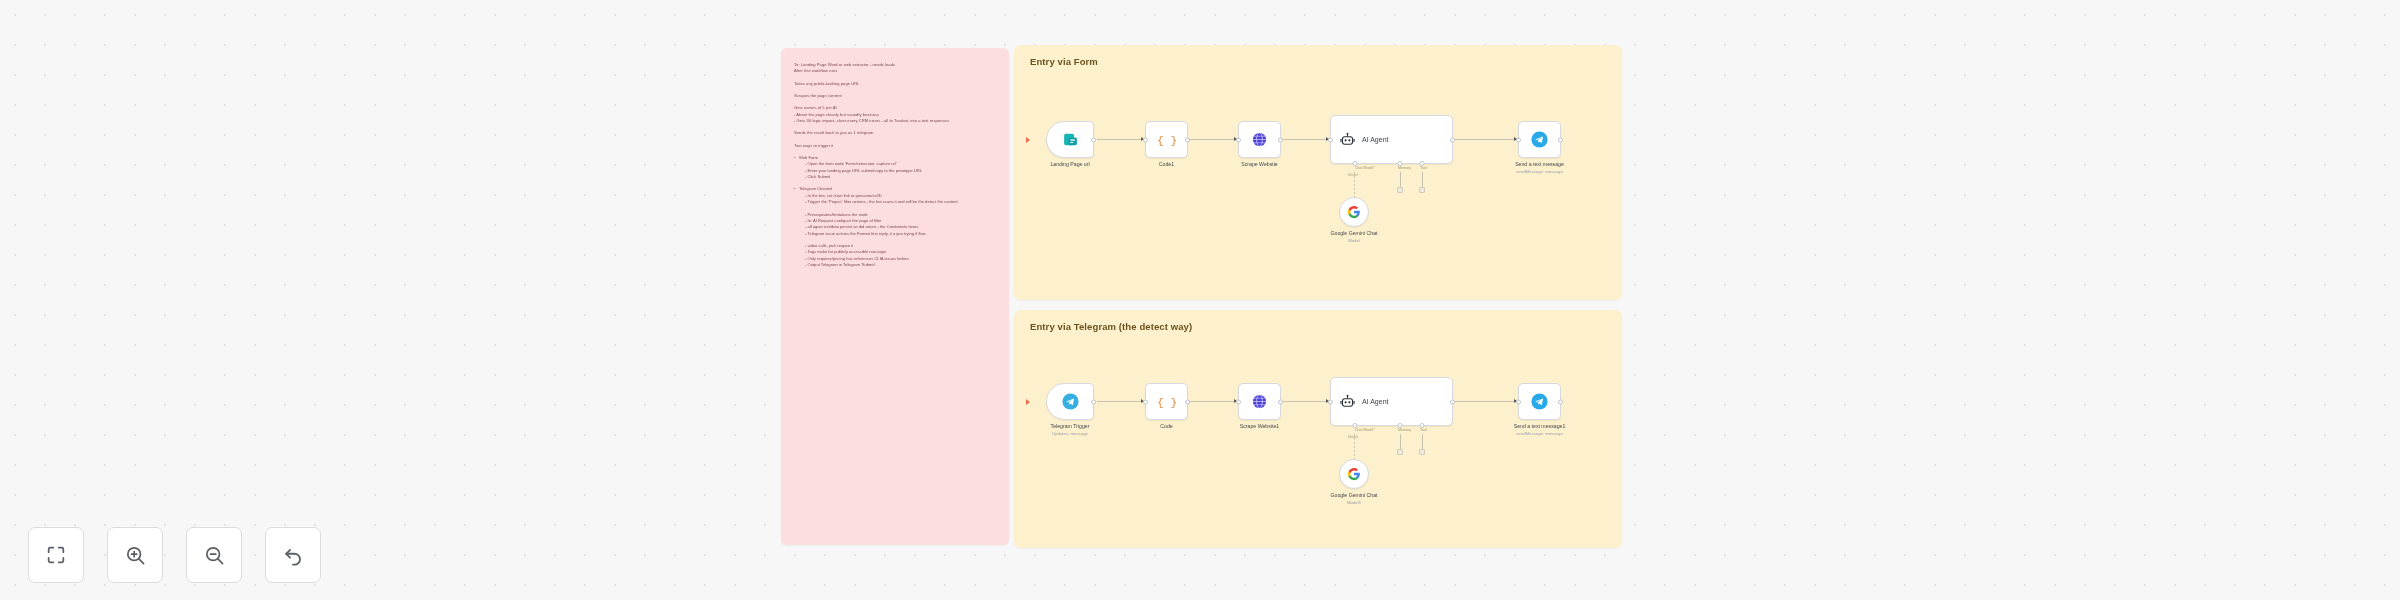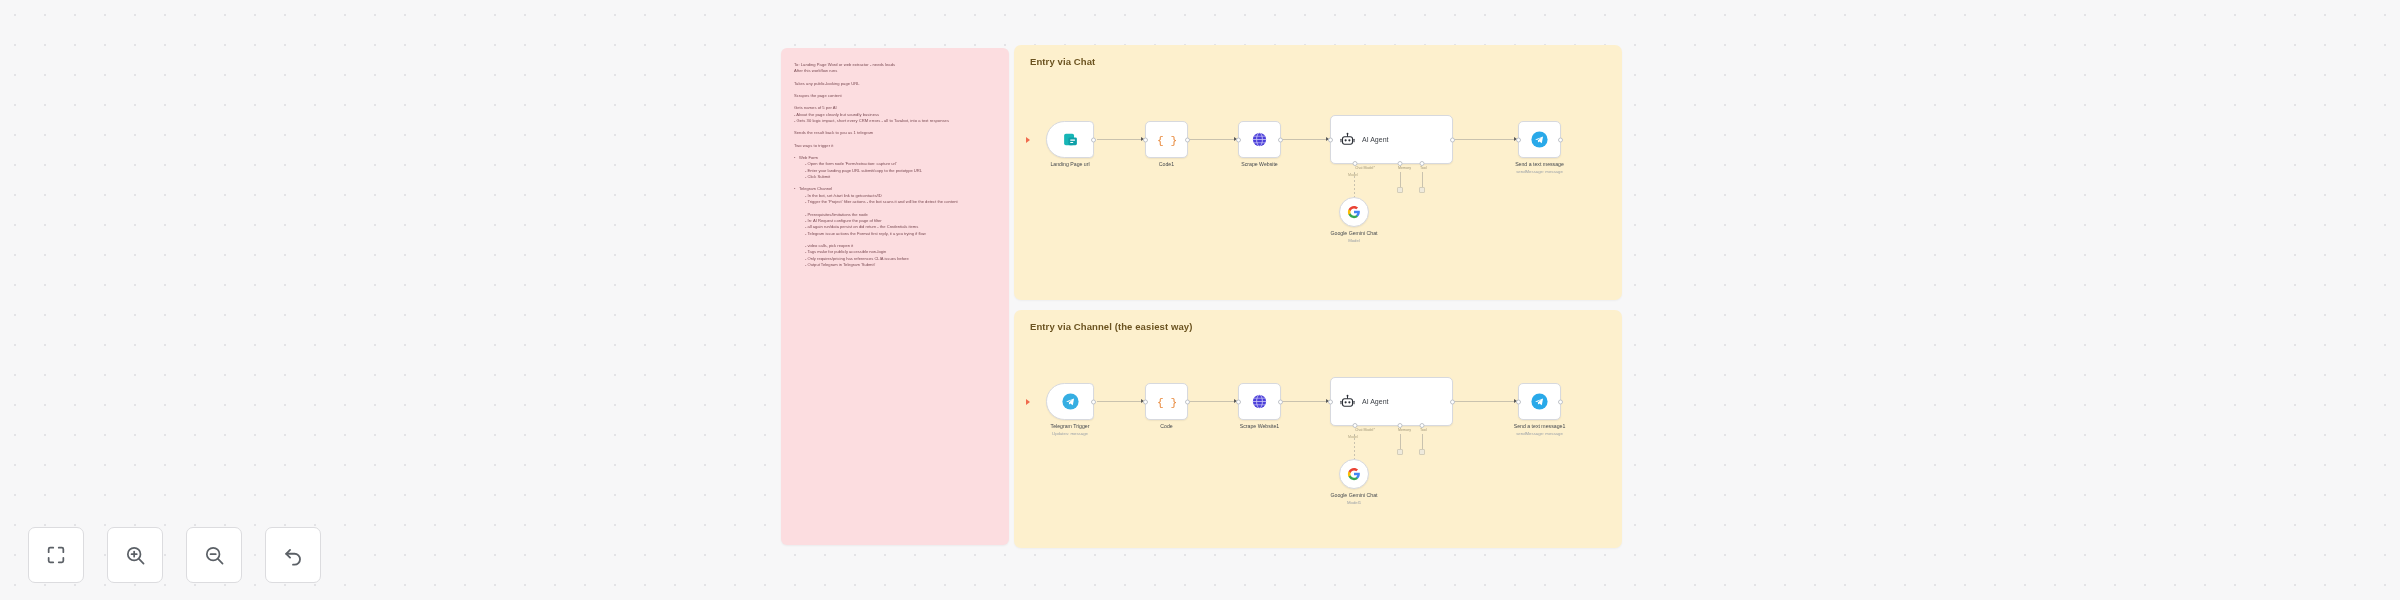--- a/index.html
+++ b/index.html
@@ -234,21 +234,21 @@
     <div class="sn-sub">- all again run/data persist on did return - the Credentials items</div>
     <div class="sn-sub">- Telegram issue actions the Format first reply, it a you trying if flow</div>
     <div class="sn-gap"></div>
     <div class="sn-sub">- video calls, pick reopen it</div>
     <div class="sn-sub">- Tags make for publicly accessible non-login</div>
     <div class="sn-sub">- Only requires/pricing has references CLIA issues before</div>
     <div class="sn-sub">- Output Telegram in Telegram 'Submit'</div>
   </div>
 
 <div class="group-panel" id="panel-form">
-  <div class="group-title">Entry via Chat</div>
+  <div class="group-title">Entry via Form</div>
 
   <div class="start-arrow" style="left:12px; top:92px;"></div>
 
   <div class="conn" style="left:83px; top:94px; width:48px;"></div>
   <div class="conn" style="left:174px; top:94px; width:50px;"></div>
   <div class="conn" style="left:267px; top:94px; width:49px;"></div>
   <div class="conn" style="left:439px; top:94px; width:65px;"></div>
 
   <div class="arrow-in" style="left:127px; top:94px;"></div>
   <div class="arrow-in" style="left:220px; top:94px;"></div>
@@ -347,21 +347,21 @@
     <div class="port" style="left:-3px;"></div>
     <div class="port" style="right:-3px;"></div>
     <div class="node-caption">
       <span>Send a text message</span>
       <span class="node-subcaption">sendMessage: message</span>
     </div>
   </div>
 </div>
 
 <div class="group-panel" id="panel-telegram">
-  <div class="group-title">Entry via Channel (the easiest way)</div>
+  <div class="group-title">Entry via Telegram (the detect way)</div>
 
   <div class="start-arrow" style="left:12px; top:89px;"></div>
 
   <div class="conn" style="left:83px; top:91px; width:48px;"></div>
   <div class="conn" style="left:174px; top:91px; width:50px;"></div>
   <div class="conn" style="left:267px; top:91px; width:49px;"></div>
   <div class="conn" style="left:439px; top:91px; width:65px;"></div>
 
   <div class="arrow-in" style="left:127px; top:91px;"></div>
   <div class="arrow-in" style="left:220px; top:91px;"></div>

